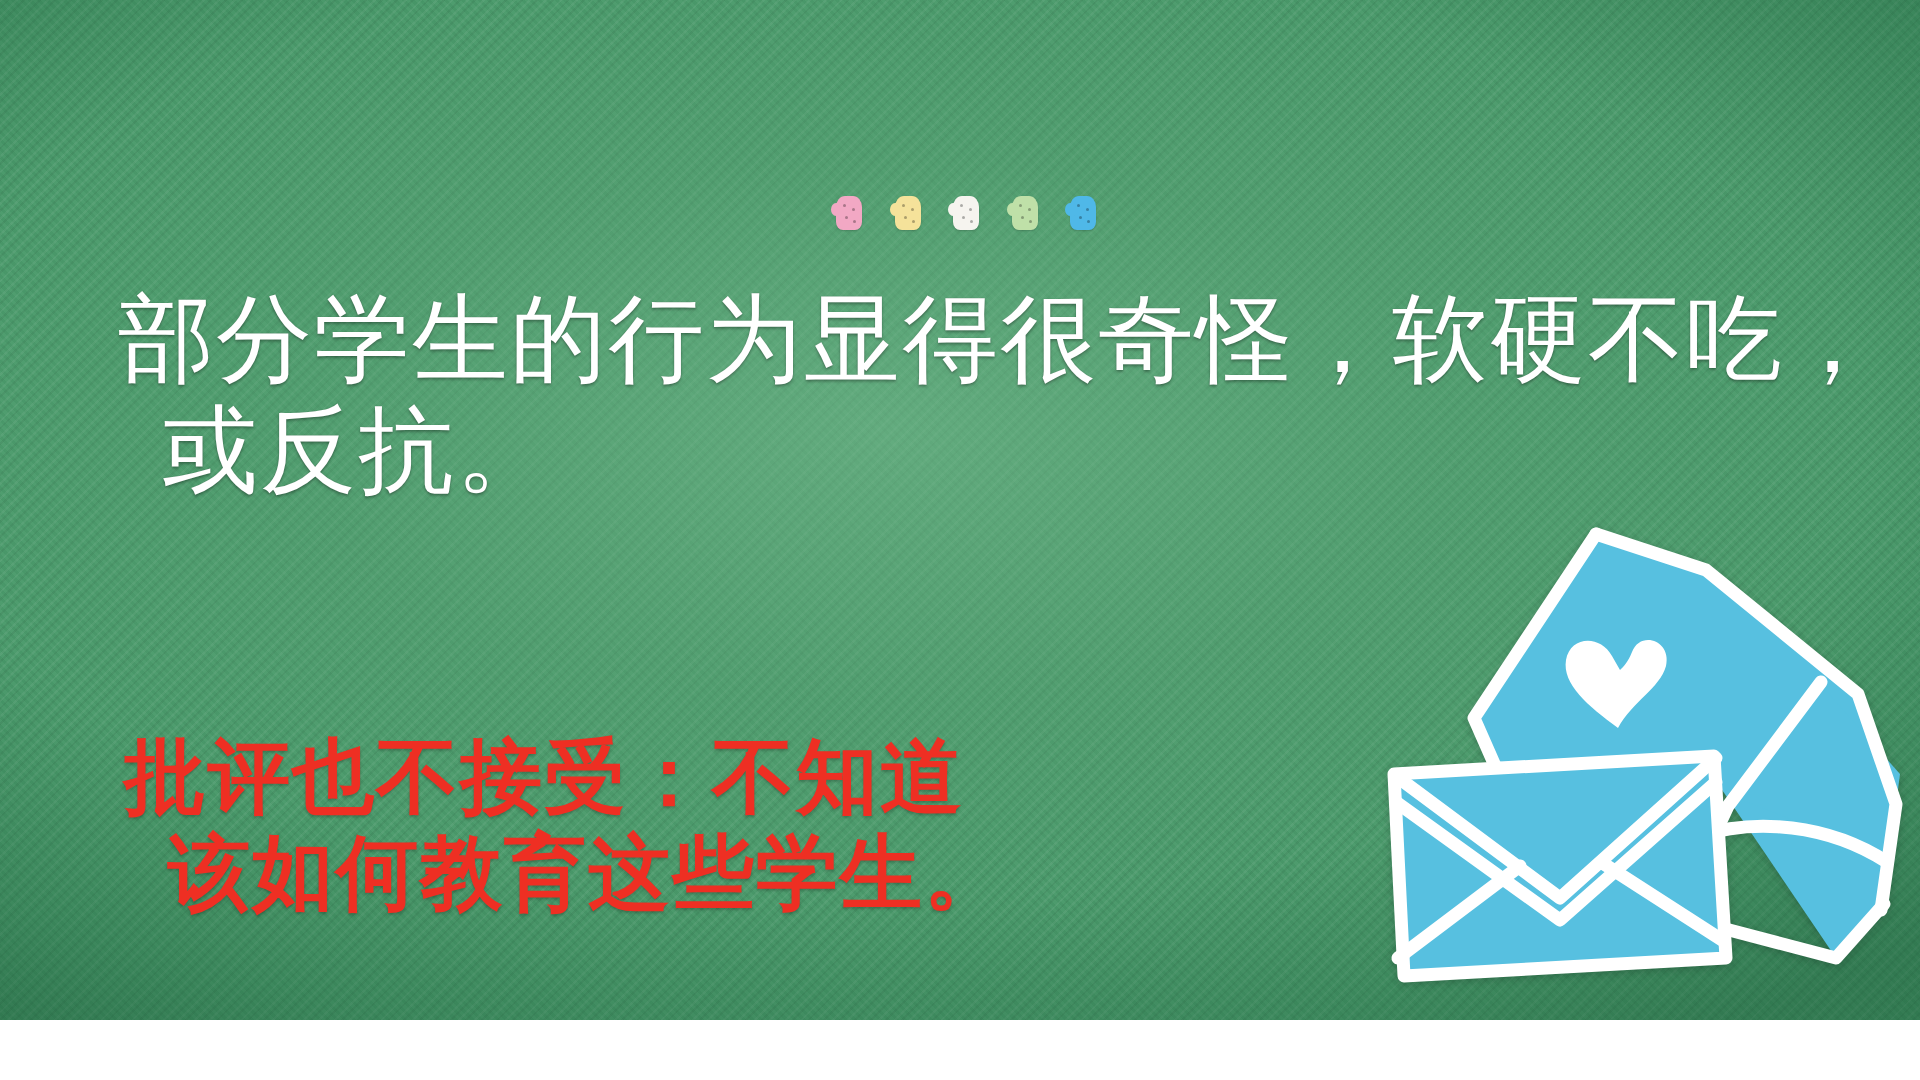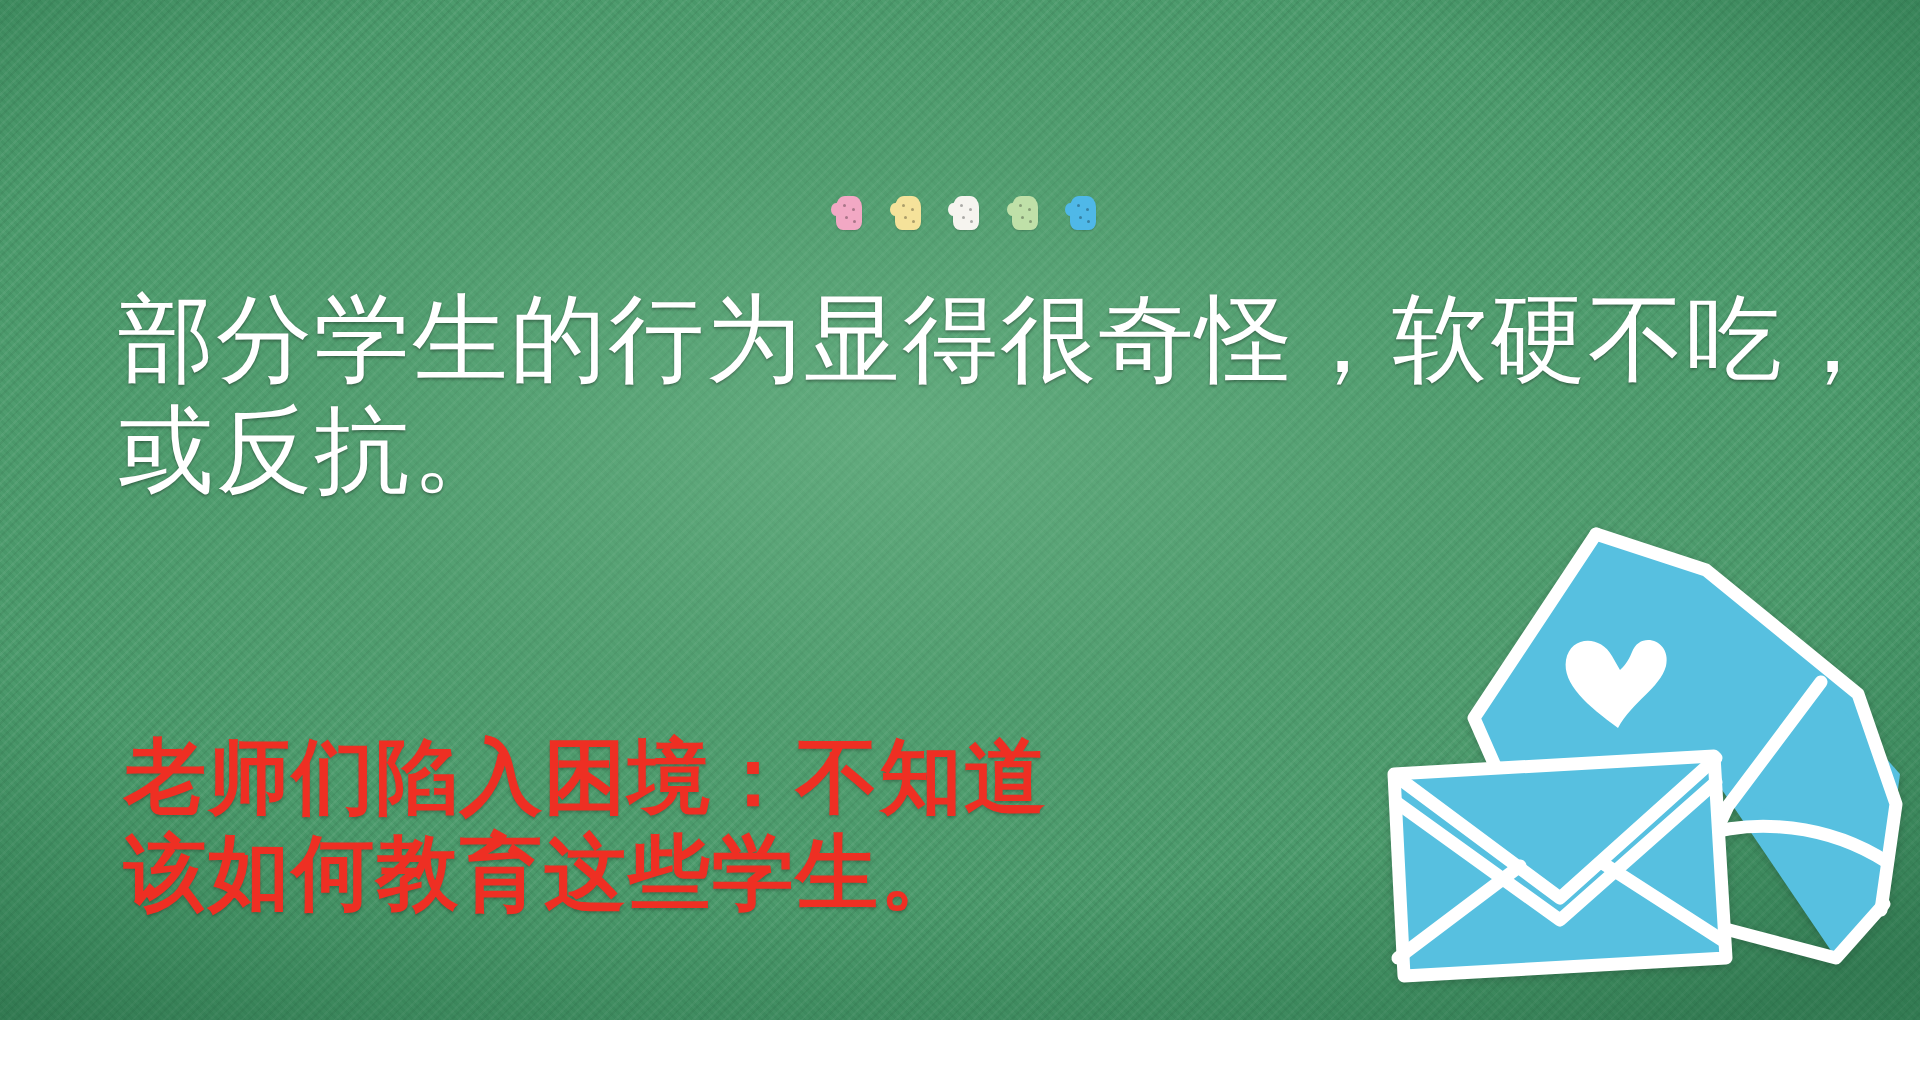--- a/index.html
+++ b/index.html
@@ -209,26 +209,26 @@
           <i></i>
           <i></i>
           <i></i>
           <i></i>
         </span>
     </span>
   </div>
 
   <div id="body-text">
     <div class="body-line" style="color: rgb(255, 255, 255);">部分学生的行为显得很奇怪，软硬不吃，</div>
-    <div class="body-line" style="color: rgb(255, 255, 255);">或反抗。</div>
+    <div class="body-line" style="color: rgb(255, 255, 255); margin-left: 44px;">或反抗。</div>
   </div>
 
   <div id="accent-text">
-    <div class="accent-line" style="color: rgb(238, 47, 35);">老师们陷入困境：不知道</div>
-    <div class="accent-line" style="color: rgb(238, 47, 35);">该如何教育这些学生。</div>
+    <div class="accent-line" style="color: rgb(238, 47, 35);">批评也不接受：不知道</div>
+    <div class="accent-line" style="color: rgb(238, 47, 35); margin-left: 44px;">该如何教育这些学生。</div>
   </div>
 
   <div id="envelope-art">
     <svg viewBox="0 0 540 520" xmlns="http://www.w3.org/2000/svg" aria-hidden="true">
       <g>
 
         <path d="M214 30 L92 210 L110 258 L330 272 L452 452 L498 400 L512 300 L470 186 L318 66 Z" fill="#57c0e0"></path>
         <path d="M436 178 L348 290 L505 352 L516 268 Z" fill="#57c0e0"></path>
 
         <path d="M212 28 L90 212 L112 262" fill="none" stroke="#ffffff" stroke-width="13" stroke-linecap="round" stroke-linejoin="round"></path>

